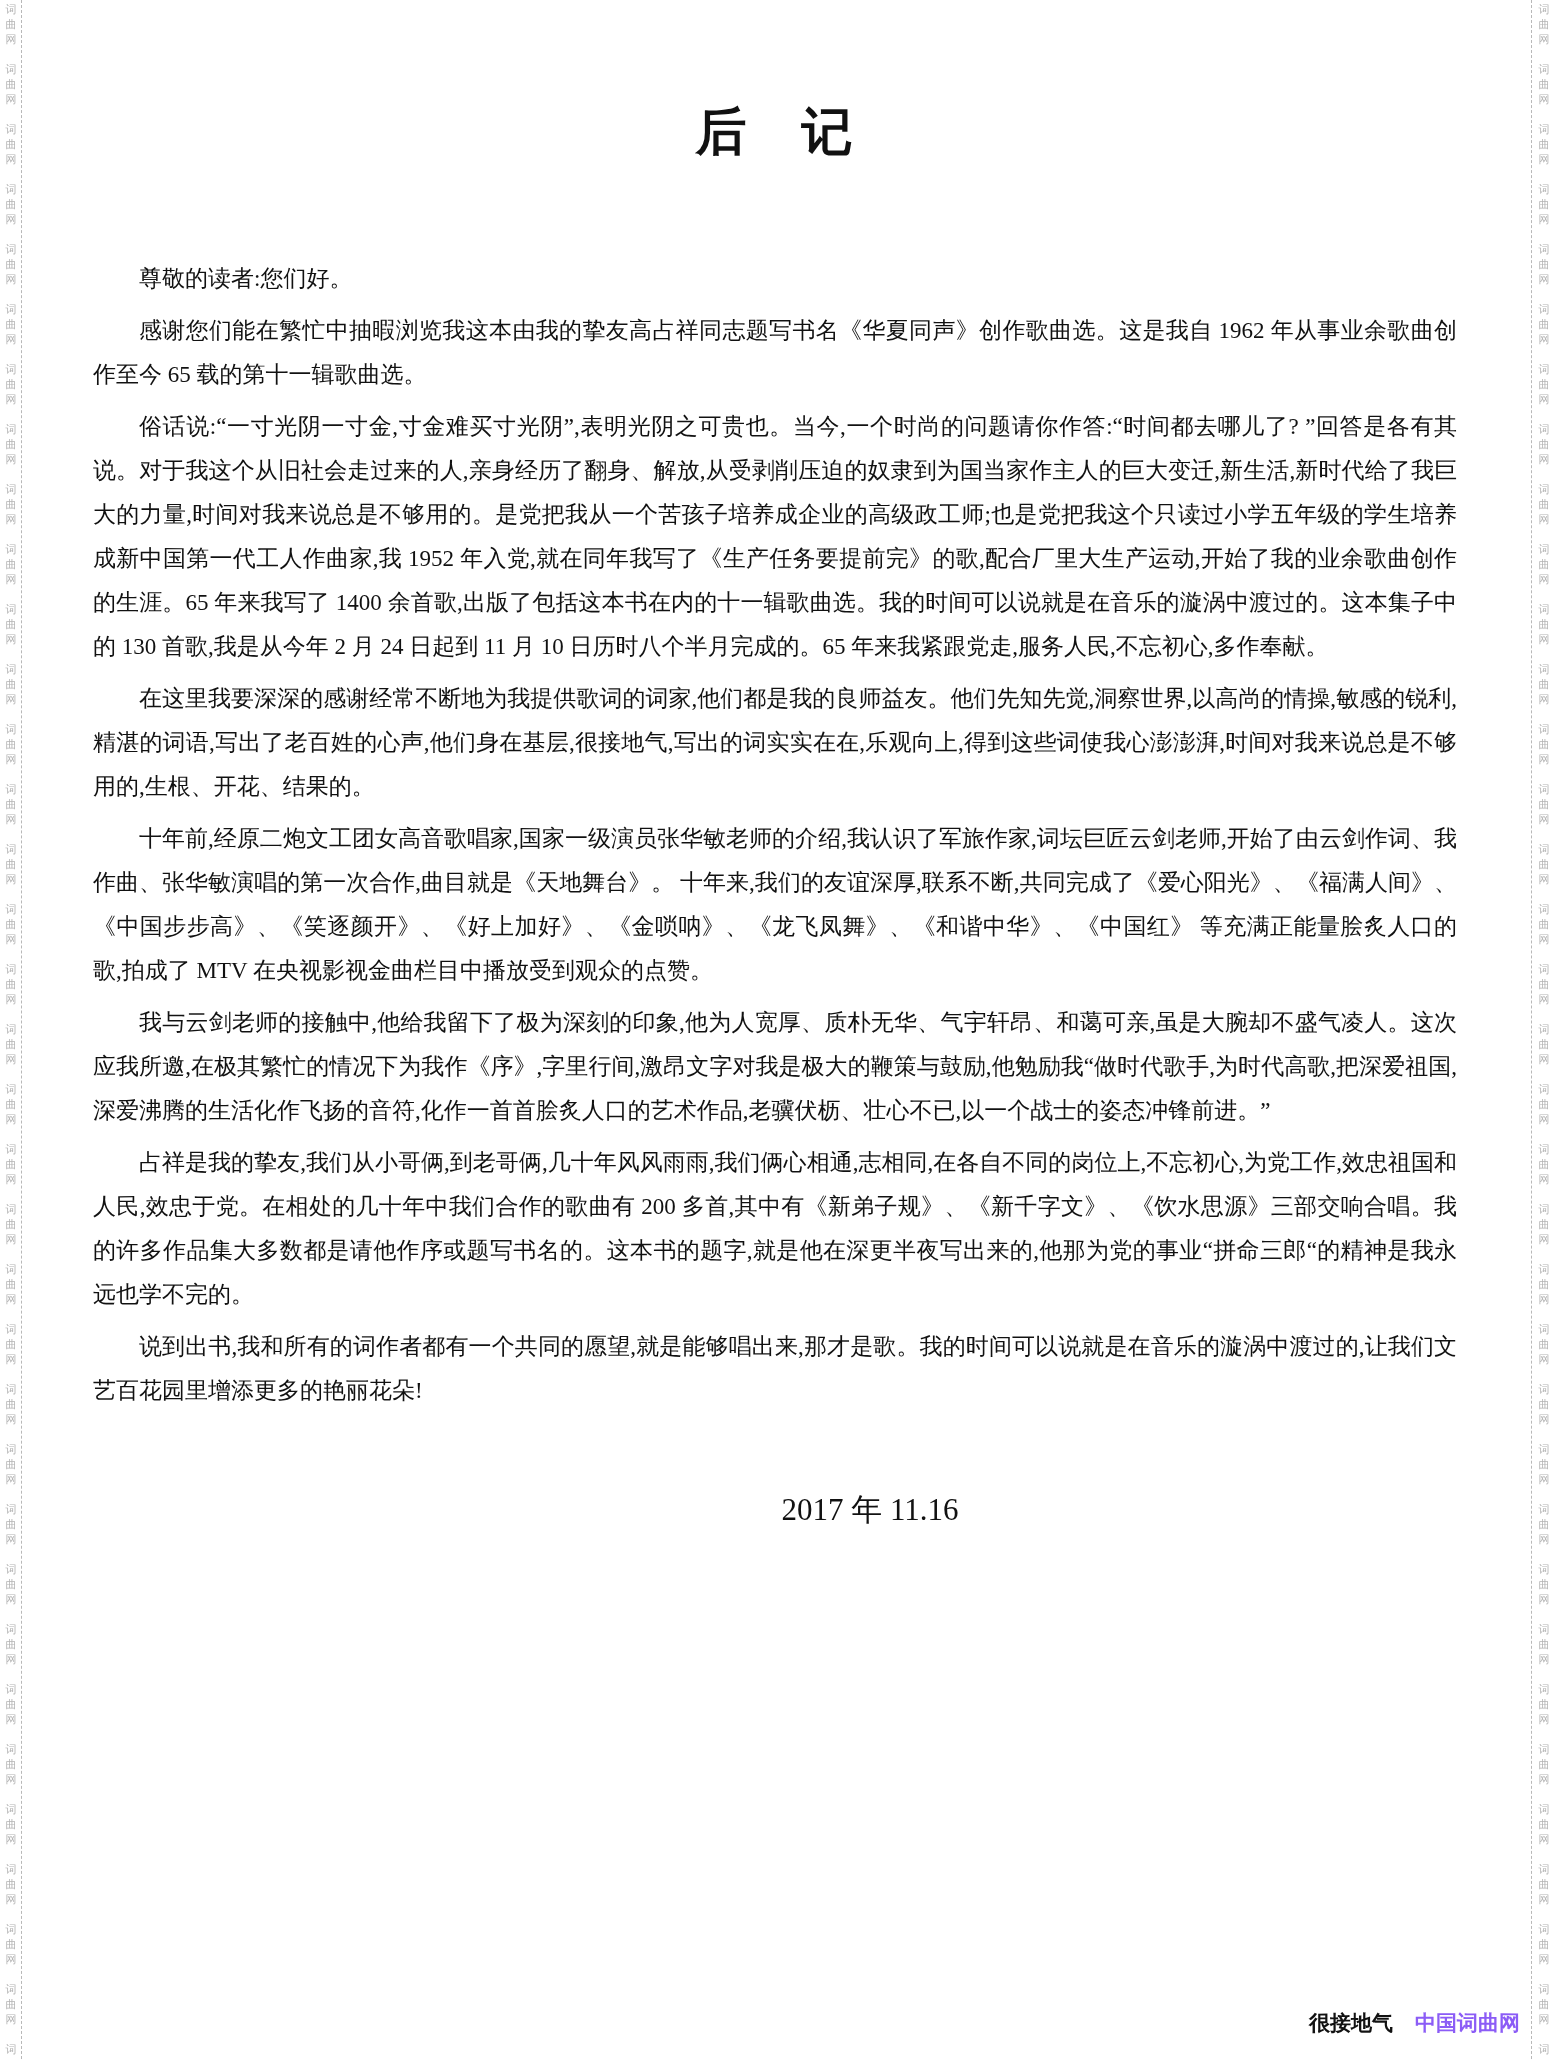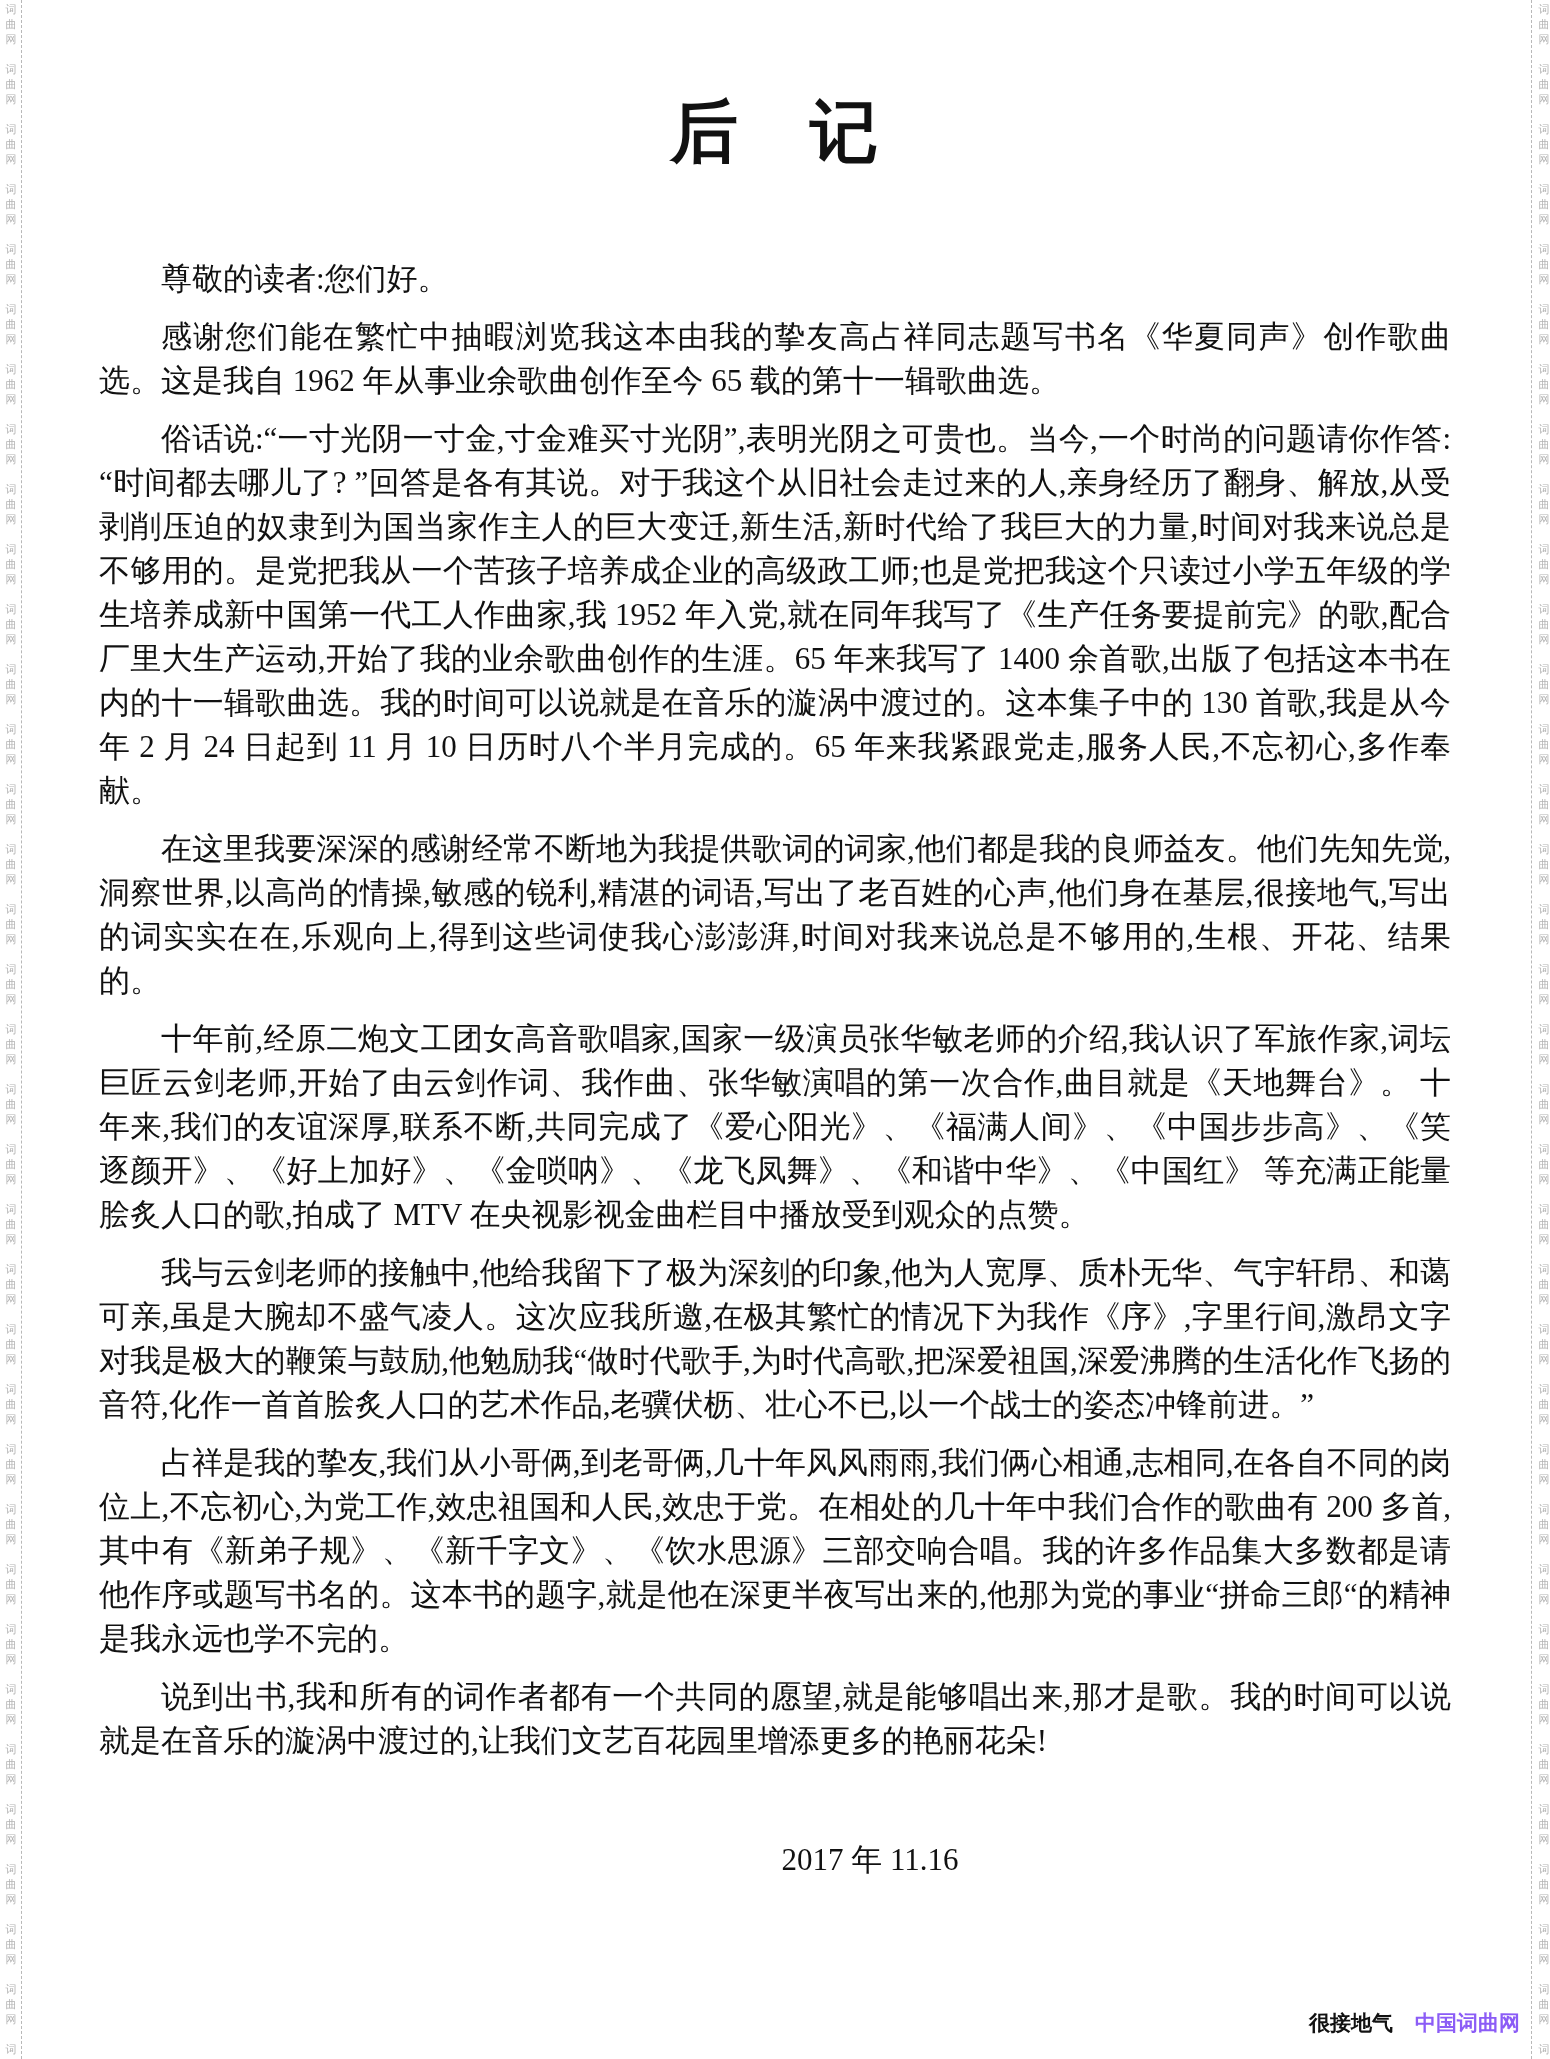--- a/index.html
+++ b/index.html
@@ -26,25 +26,25 @@
   }
   .wm-line{position:absolute;top:0;bottom:0;width:0;border-left:1px dashed #b8b8b8;}
   .wm-line-left{left:21px;}
   .wm-line-right{left:1531px;}
   
   #content{
     position:absolute;left:85px;top:0;width:1380px;
   }
   #page-title{
     margin:0;padding-top:92px;height:80px;line-height:80px;
-    text-align:center;font-size:68px;font-weight:bold;
+    text-align:center;font-size:51px;font-weight:bold;
     letter-spacing:2px;margin-bottom:85px;
   }
   #body-text p{
-    margin:14px;font-size:31px;line-height:44px;
+    margin:8px;font-size:23px;line-height:44px;
     text-align:justify;text-justify:inter-ideograph;
   }
   #body-text p.indent{text-indent:2em;}
   
   #signature{
     width:320px;margin-left:625px;margin-top:72px;
     text-align:center;font-size:31px;line-height:50px;
   }
   
   #footer{

